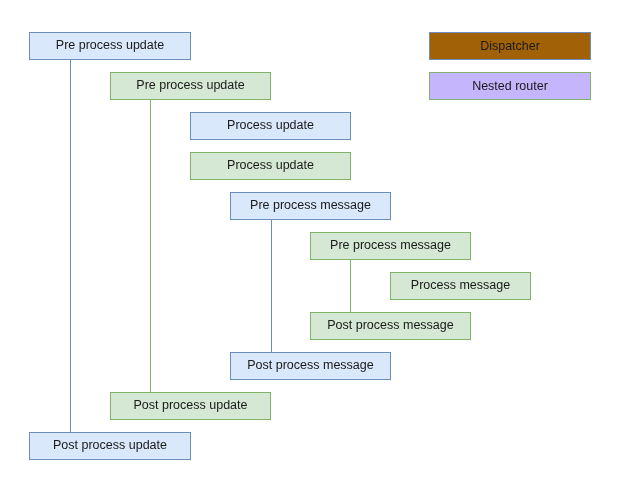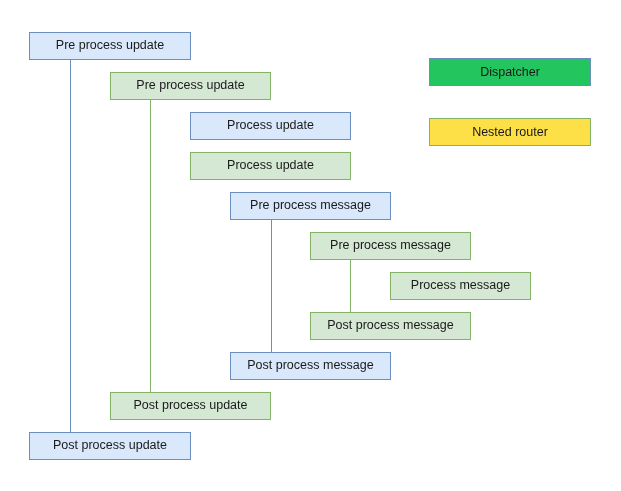--- a/index.html
+++ b/index.html
@@ -57,28 +57,26 @@
     border-style: solid;
     display: flex;
     align-items: center;
     justify-content: center;
     font-size: 12.5px;
     color: #1a1a1a;
     white-space: nowrap;
     z-index: 2;
   }
   .legend-node.blue {
-    background: #22c55e;
+    background: #a16207;
     border-color: #6c8ebf;
-    margin-top: 26px;
   }
   .legend-node.green {
-    background: #fde047;
+    background: #c4b5fd;
     border-color: #82b366;
-    margin-top: 46px;
   }
 </style>
 </head>
 <body>
 
 <div id="diagram-canvas" style="width: 621px; height: 491px; background: rgb(255, 255, 255);">
   <div id="edge-layer">
       <div class="edge blue" style="left: 70px; top: 60px; width: 1px; height: 372px;"></div>
       <div class="edge green" style="left: 150px; top: 100px; width: 1px; height: 292px;"></div>
       <div class="edge blue" style="left: 271px; top: 220px; width: 1px; height: 132px;"></div>

